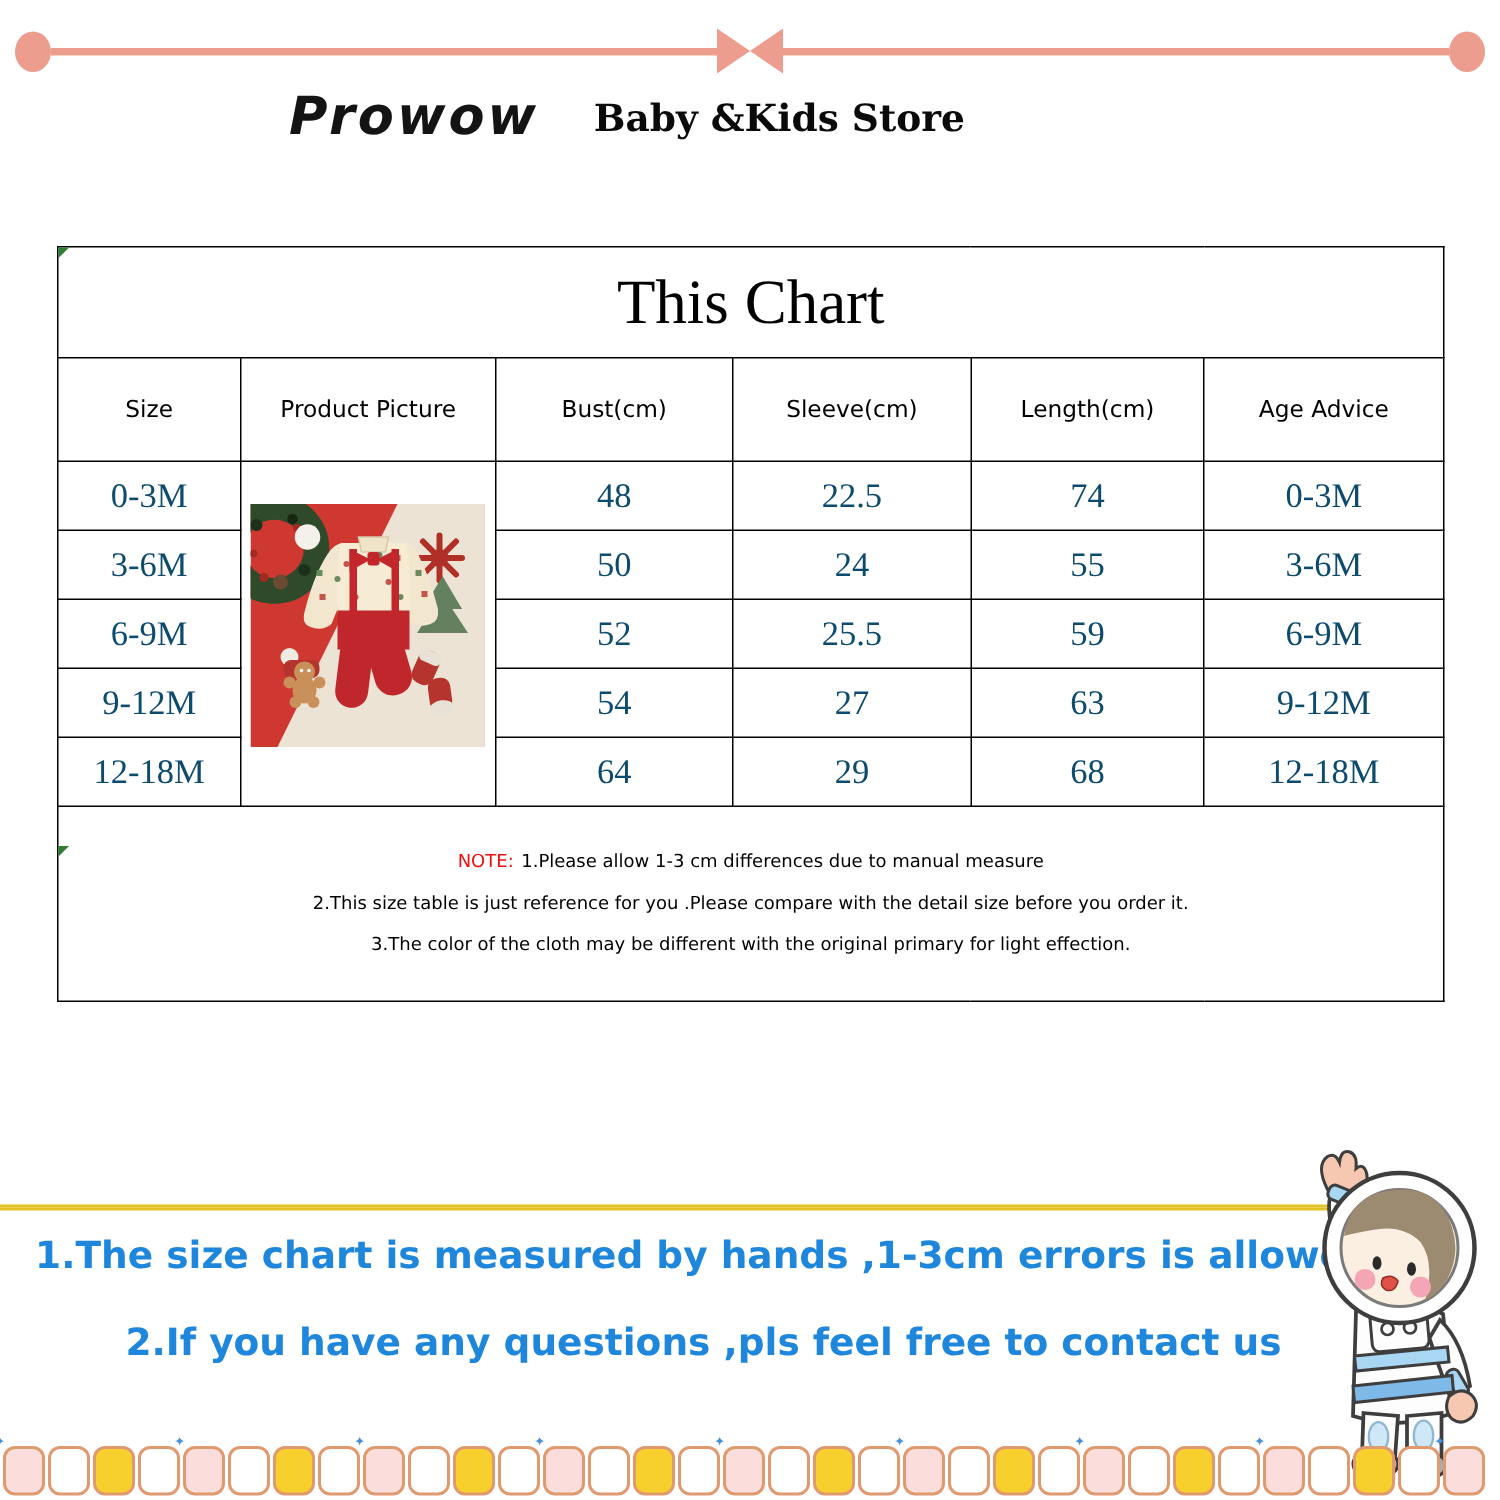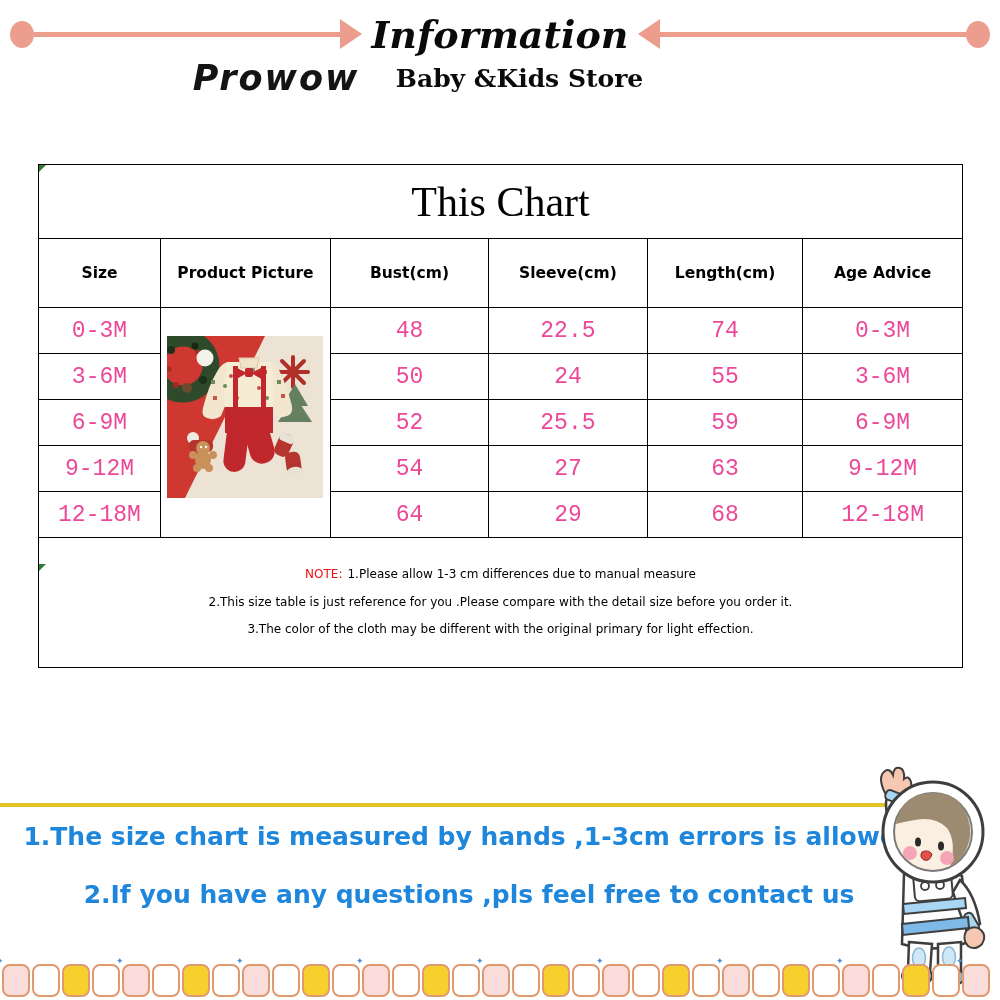--- a/index.html
+++ b/index.html
@@ -28,24 +28,24 @@
   .store-name { font-family:"DejaVu Serif", serif; font-weight:600; font-size:25px;
                 color:#0a0a0a; margin-left:32px; vertical-align:middle; }
 
   
   .size-table { position:absolute; top:164px; left:38px; width:925px;
                 border-collapse:collapse; table-layout:fixed; text-align:center;
                 background:#fff; }
   .size-table td, .size-table th { border:1.5px solid #000; padding:0; }
   .title-cell { height:74px; font-family:"Liberation Serif", serif; font-weight:400;
                 font-size:42px; color:#000; }
-  .size-table th { height:69px; font-family:"DejaVu Sans", sans-serif; font-weight:bold;
+  .size-table th { height:69px; font-family:"DejaVu Sans", sans-serif; font-weight:normal;
                    font-size:15.5px; color:#000; }
-  .data-row td { height:46px; font-family:Liberation Mono, monospace;
-                 font-size:23px; color:#ec4899; }
+  .data-row td { height:46px; font-family:Liberation Serif, serif;
+                 font-size:23px; color:#0c4a6e; }
   .size-cell { font-size:24px; }
   .pic-cell { vertical-align:top; padding-top:28px !important; }
   .photo { width:156px; height:162px; margin:0 auto; display:block; }
   .note-cell { height:130px; font-family:"DejaVu Sans", sans-serif; font-size:12px;
                line-height:27.5px; color:#000; vertical-align:middle; }
   .note-label { color:#F01010; margin-right:5px; }
   .green-corner { position:absolute; width:0; height:0;
                   border-top:7px solid #2F7D32; border-right:7px solid transparent; }
   .gc-table { top:165px; left:39px; }
   .gc-note  { top:564px; left:39px; }
@@ -75,21 +75,20 @@
 </style>
 </head>
 <body>
 
 <div class="page">
 
   <div class="info-header">
     <span class="deco-dot left"></span>
     <span class="deco-line"></span>
     <span class="deco-arrow-r"></span>
-    <h1 class="info-title">Information</h1>
     <span class="deco-arrow-l"></span>
     <span class="deco-line"></span>
     <span class="deco-dot right"></span>
   </div>
 
   <div class="store-row">
     <span class="store-logo">Prowow</span>
     <span class="store-name">Baby &amp;Kids Store</span>
   </div>
 

